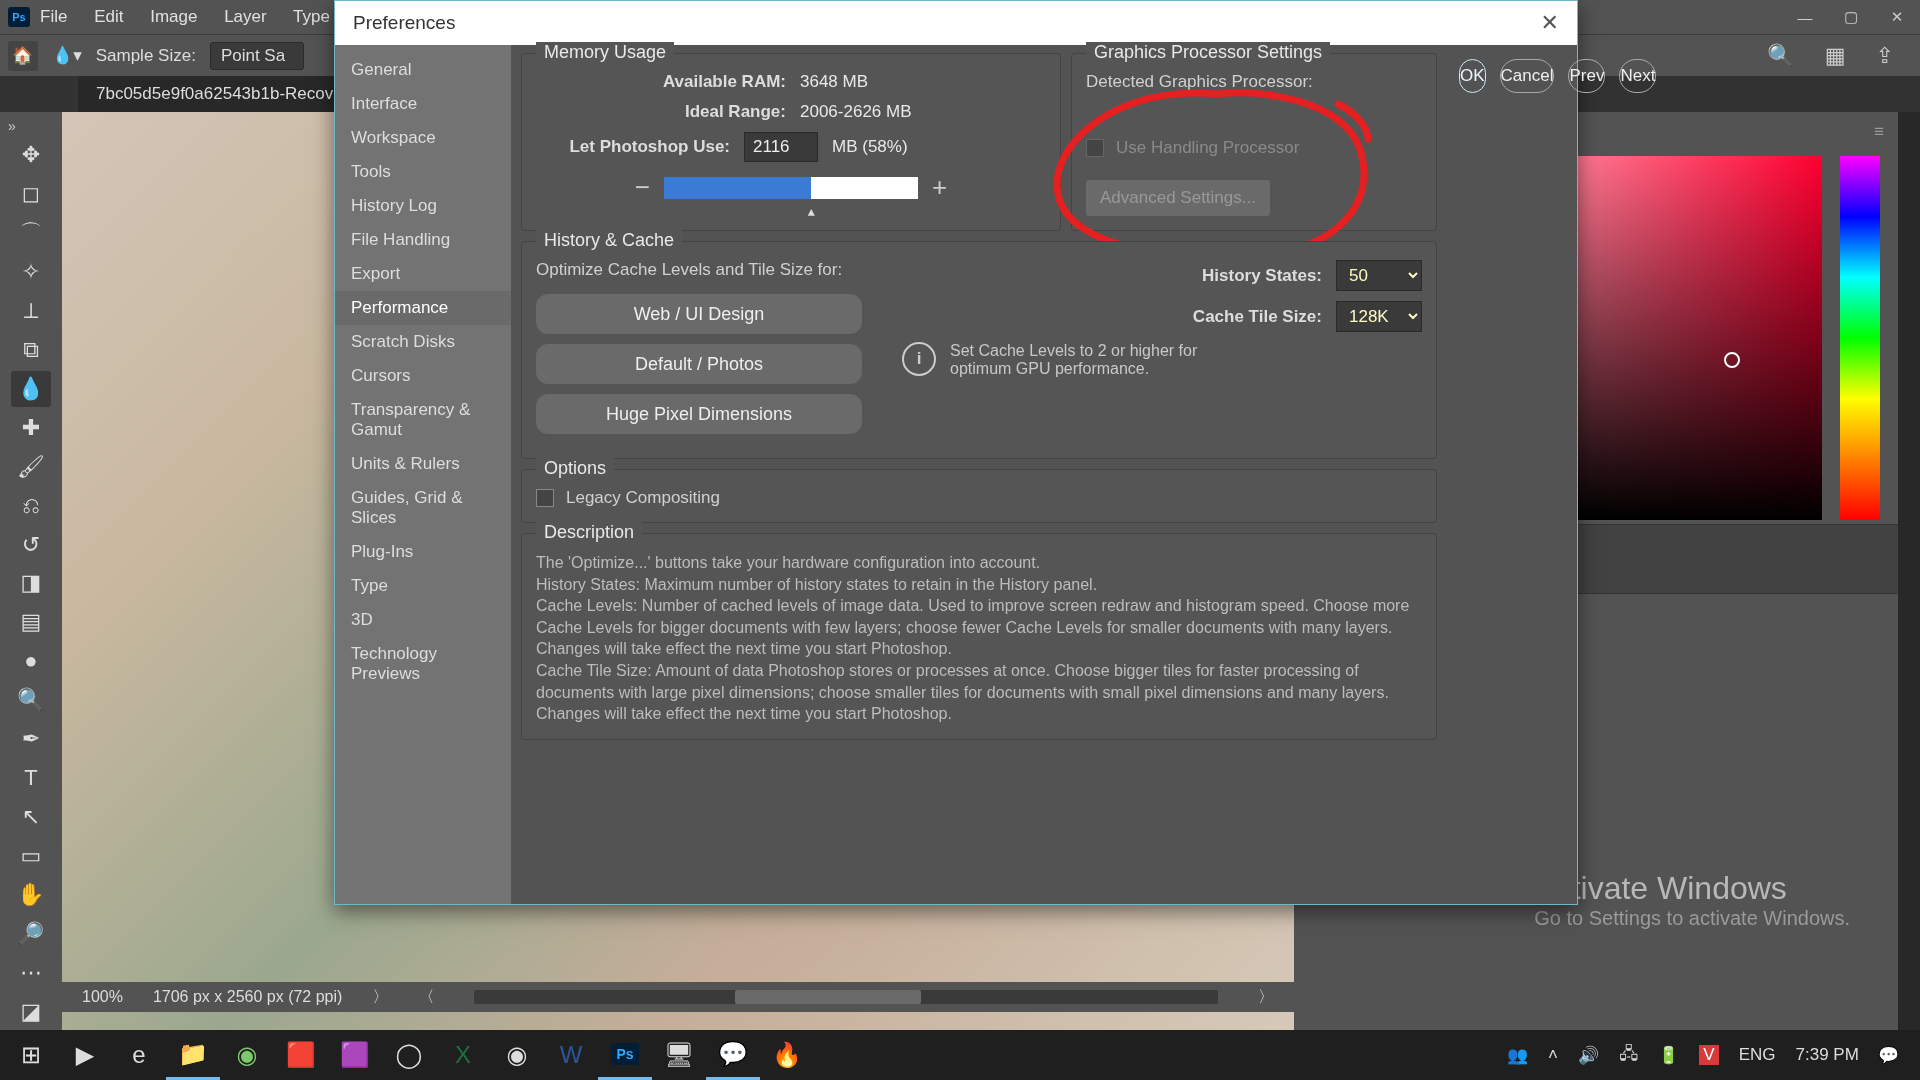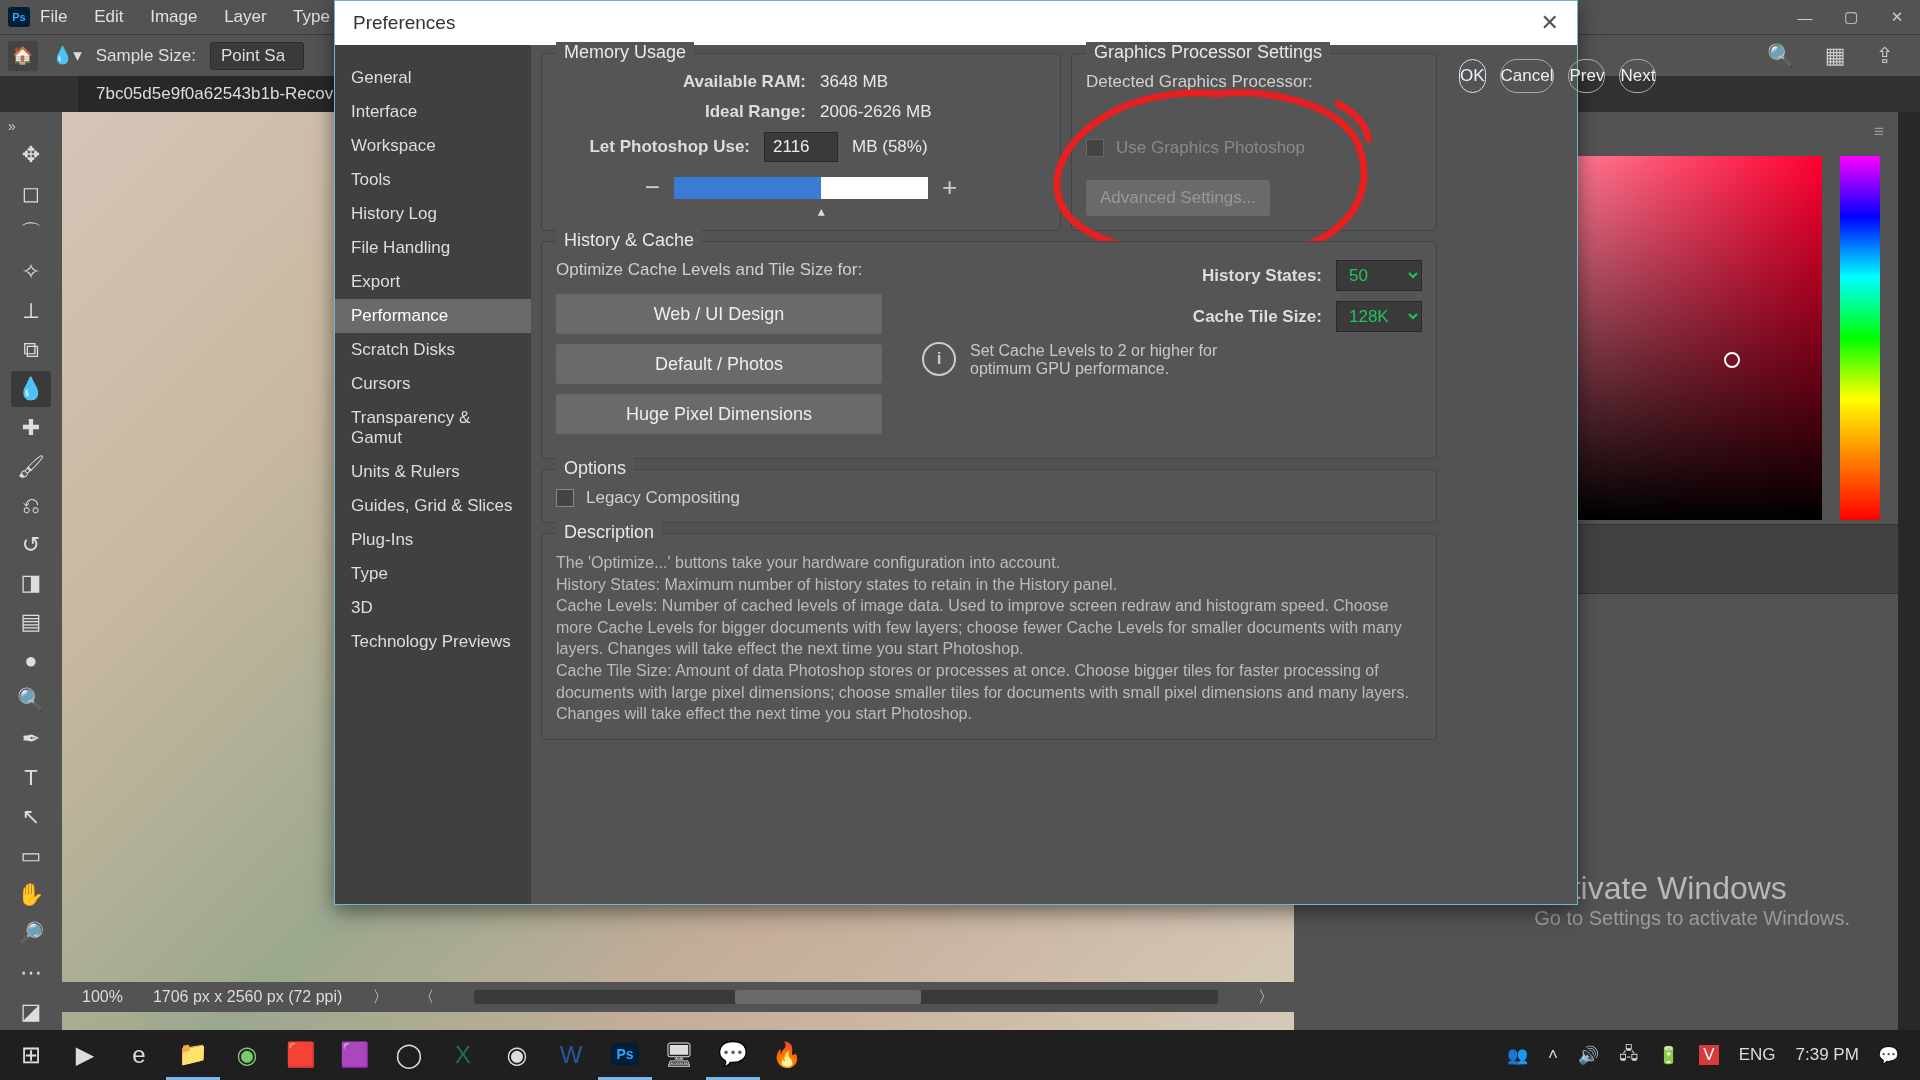--- a/index.html
+++ b/index.html
@@ -52,42 +52,42 @@
 .taskbar { position:absolute;left:0;right:0;bottom:0;height:50px;background:#1f1f1f;display:flex;align-items:center;padding:0 4px;}
 .taskbar .tb { width:54px;height:50px;display:flex;align-items:center;justify-content:center;font-size:24px;color:#ddd;}
 .taskbar .tb.active{border-bottom:3px solid #76b9ed;}
 .taskbar .tray{margin-left:auto;display:flex;align-items:center;gap:20px;padding-right:16px;color:#ddd;font-size:17px;}
 
 
 .dialog { position:absolute; left:334px; top:0; width:1244px; height:905px; background:#535353; border:1px solid #6fb8c9; box-shadow:0 6px 20px rgba(0,0,0,.5); }
 .dialog .dtitle { height:44px; background:#fff; display:flex;align-items:center;padding:16px 18px;color:#333;font-size:19px;}
 .dialog .dtitle .x{margin-left:auto;font-size:22px;color:#555;}
 .dialog .dbody { display:flex; height:calc(100% - 44px); }
-.dialog .side { width:196px; background:#404040; padding-top:16px;}
+.dialog .side { width:176px; background:#737373; padding-top:8px;}
 .dialog .side div { padding:7px 16px; color:#ddd; font-size:17px;}
 .dialog .side div.sel { background:#6a6a6a; color:#fff;}
 .dialog .content { flex:1; padding:8px 10px; position:relative;}
 .dialog .actions { width:130px; padding:14px 12px; display:flex;flex-direction:row;gap:14px;}
 .dialog .actions button{height:34px;border-radius:17px;border:1px solid #aaa;background:transparent;color:#eee;font-size:17px;}
 .dialog .actions button.ok{border-color:#cfe8f5;color:#e8f5fb;}
 
 .group { border:1px solid #444; border-radius:4px; padding:18px 14px 14px; margin-bottom:10px; position:relative; background:#555;}
 .group > .gtitle { position:absolute; top:-12px; left:14px; background:#555; padding:0 8px; color:#e8e8e8; font-size:18px;}
 .row { display:flex; align-items:center; gap:14px; margin-bottom:10px;}
 .row .lbl { text-align:right; color:#ddd;font-weight:bold;}
 .row .val { color:#e8e8e8;}
 input.txt{background:#3a3a3a;border:1px solid #2a2a2a;color:#eee;padding:4px 8px;width:74px;font-size:17px;text-align:left;}
-select.sel{background:#3a3a3a;border:1px solid #2a2a2a;color:#22c55e;padding:4px 8px;font-size:17px;width:86px;}
+select.sel{background:#3a3a3a;border:1px solid #2a2a2a;color:#fef9c3;padding:4px 8px;font-size:17px;width:86px;}
 .slider{display:flex;align-items:center;gap:14px;}
 .slider .track{width:254px;height:22px;background:#fff;position:relative;}
 .slider .track .fill{position:absolute;left:0;top:0;bottom:0;width:58%;background:#3a7bd5;}
 .slider .minus,.slider .plus{color:#ccc;font-size:26px;}
 .slider .marker{position:absolute;left:58%;top:26px;transform:translateX(-50%);color:#ddd;font-size:14px;}
 
-.btnwide{display:block;width:326px;height:40px;background:#6a6a6a;border:none;color:#eee;font-size:18px;margin-bottom:10px;border-radius:3px;}
+.btnwide{display:block;width:326px;height:40px;background:#6a6a6a;border:none;color:#eee;font-size:18px;margin-bottom:10px;border-radius:12px;}
 .checkbox{display:flex;align-items:center;gap:12px;}
 .checkbox .box{width:18px;height:18px;border:1px solid #888;background:#444;}
 
 .desc{font-size:16px;color:#bcbcbc;line-height:1.35;}
 .gpu-disabled{color:#8a8a8a;}
 .gpu-btn{background:#6a6a6a;border:none;color:#999;padding:8px 14px;font-size:17px;border-radius:3px;}
 
 
 svg.redmark{position:absolute;pointer-events:none;}
 </style>
@@ -282,21 +282,21 @@
               <span class="plus">+</span>
             </div>
           </div>
         </div>
 
         <div class="group" style="width:366px;position:relative;">
           <div class="gtitle">Graphics Processor Settings</div>
           <div style="margin-bottom:46px;">Detected Graphics Processor:</div>
           <div class="checkbox gpu-disabled" style="margin-bottom:22px;">
             <div class="box" style="border-color:#666"></div>
-            <span>Use Graphics Photoshop</span>
+            <span>Use Handling Processor</span>
           </div>
           <button class="gpu-btn">Advanced Settings...</button>
           <svg class="redmark" style="left:-34px;top:30px;" width="360" height="190">
               <path d="M 180 10 C 80 0, 10 60, 20 110 C 30 165, 140 180, 230 170 C 310 160, 340 110, 320 60 C 300 18, 230 5, 180 10 M 300 20 C 320 30, 330 45, 330 55" fill="none" stroke="#e62020" stroke-width="7" stroke-linecap="round"></path>
             </svg>
         </div>
       </div>
 
       <div class="group">
         <div class="gtitle">History &amp; Cache</div>

